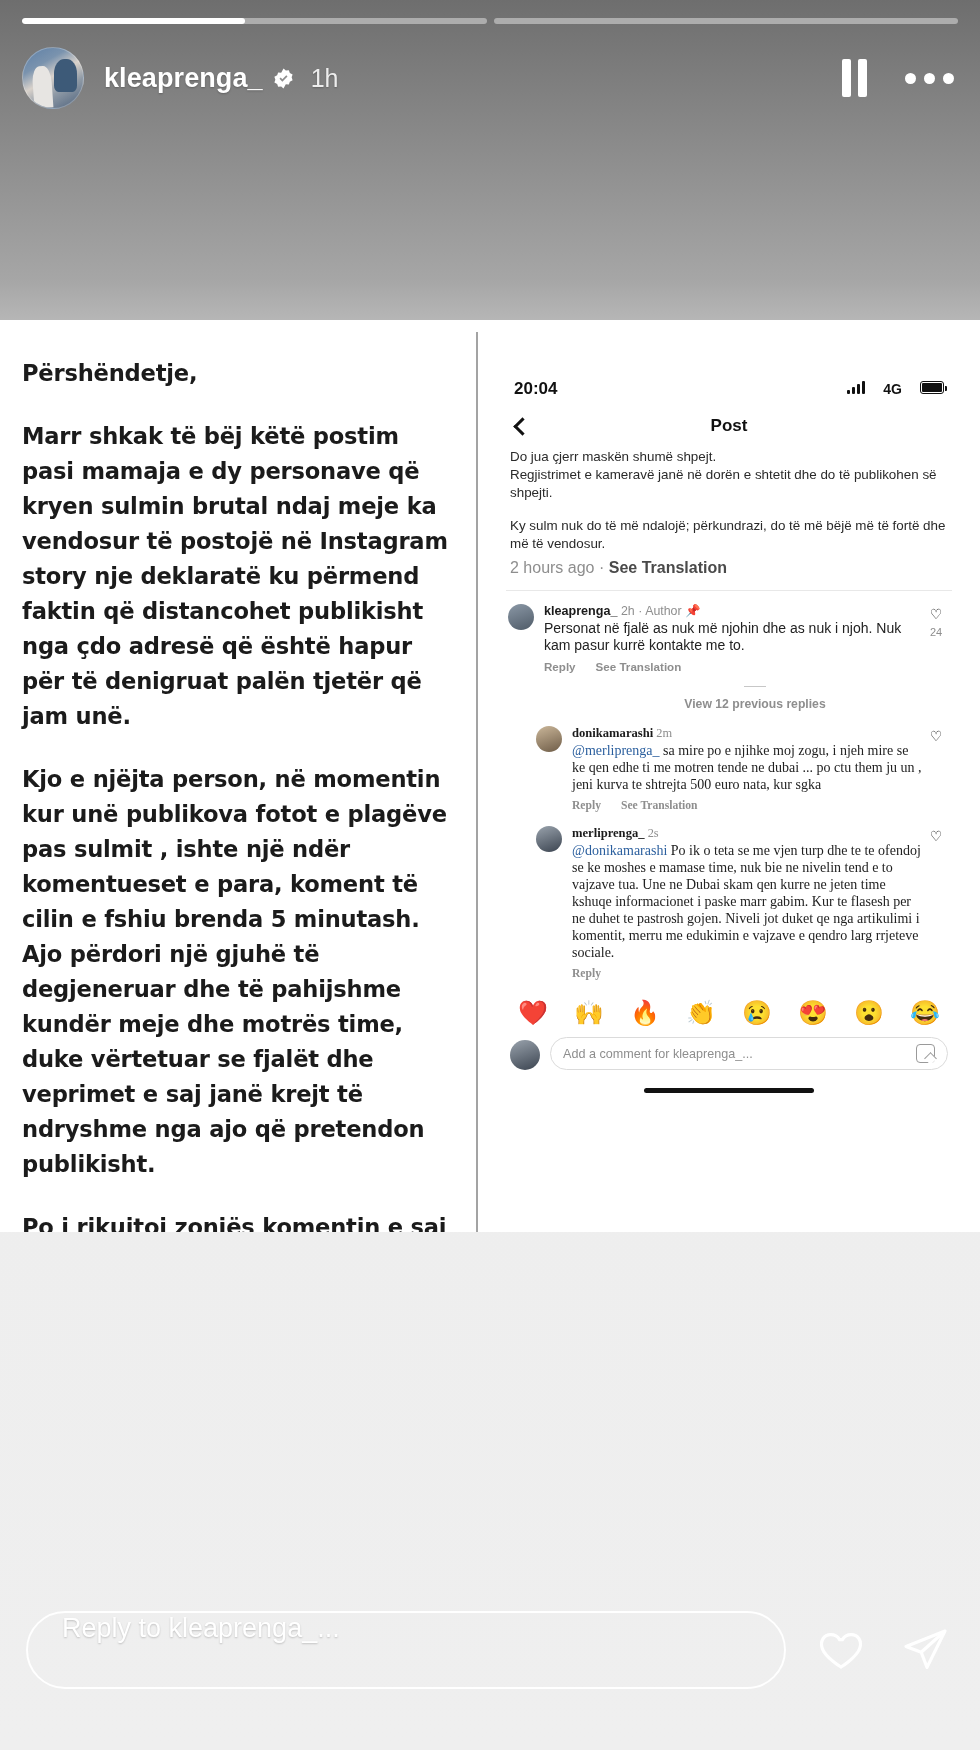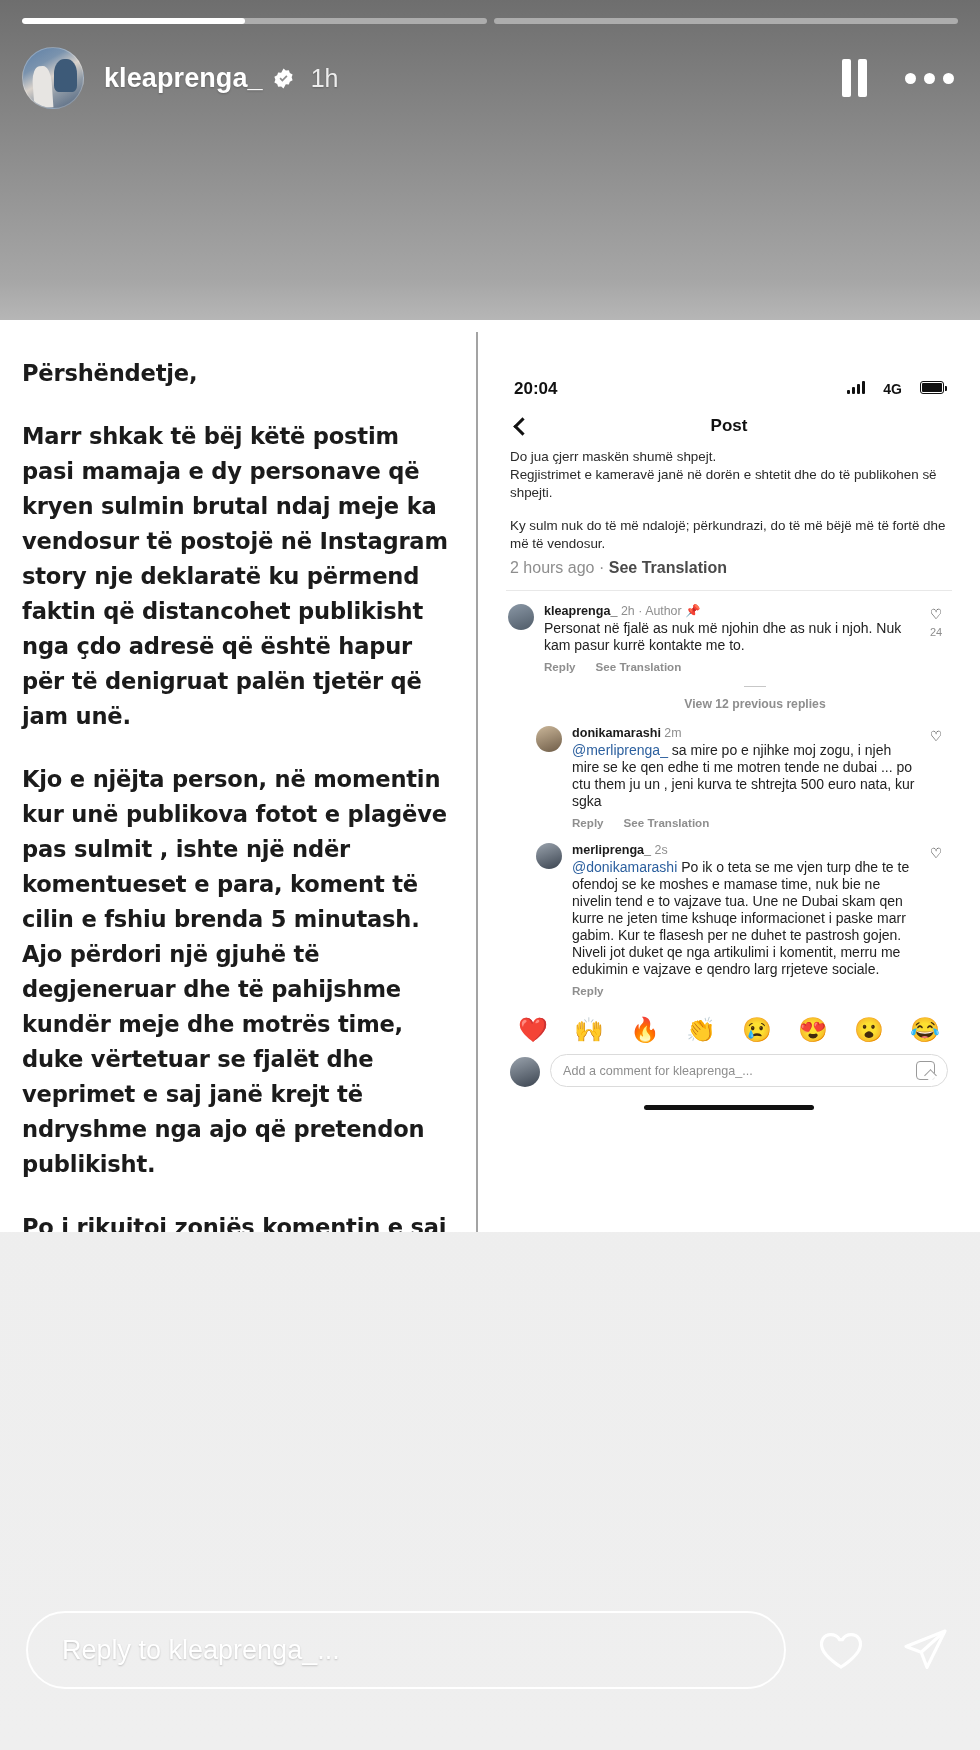--- a/index.html
+++ b/index.html
@@ -118,21 +118,21 @@
     font-family: "Liberation Sans", sans-serif;
   }
   .pcaption .blk { margin-bottom: 15px; }
   .meta {
     font-size: 16px; color: #8e8e8e; padding: 0 14px; margin-top: 2px;
   }
   .meta b { color: #4a4a4a; font-weight: 700; }
   .divider { height: 1px; background: #e8e8e8; margin: 13px 10px 12px 10px; }
 
   .comment { display: flex; padding: 0 12px 0 12px; margin-bottom: 13px; }
-  .comment.indent { padding-left: 40px; }
+  .comment.indent { padding-left: 40px; font-family: Liberation Serif, serif; }
   .cav {
     width: 26px; height: 26px; border-radius: 50%; flex: 0 0 auto; margin-right: 10px; margin-top: 1px;
     background: linear-gradient(160deg,#8b98a6,#4f5b68);
     overflow:hidden; position:relative;
   }
   .cav.a2 { background: linear-gradient(160deg,#cbb79a,#6e5c47); }
   .cav.a3 { background: linear-gradient(160deg,#9aa3ad,#3b4450); }
   .cbody { flex: 1 1 auto; min-width: 0; }
   .chead { font-size: 12.4px; color: #8e8e8e; line-height: 16px; }
   .chead b { color: #1b1b1b; font-weight: 700; font-size: 12.6px; }
@@ -167,21 +167,21 @@
 
   .homebar { width: 170px; height: 5px; background: #111; border-radius: 3px; margin: 18px auto 0 auto; }
 
   
   .bottom {
     position:absolute; left: 0; right: 0; bottom: 0; height: 200px;
     display:flex; align-items:center; padding: 0 26px;
   }
   .reply-box {
     flex: 1 1 auto; height: 78px; border: 2px solid rgba(255,255,255,.95); border-radius: 42px;
-    display:flex; align-items:center; padding: 0 34px; color: #ffffff; font-size: 27px;
+    display:flex; align-items:flex-start; padding: 0 34px; color: #ffffff; font-size: 27px;
     text-shadow: 0 1px 2px rgba(0,0,0,.2);
   }
   .ico-btn { width: 58px; height: 58px; margin-left: 26px; flex:0 0 auto; display:flex; align-items:center; justify-content:center; }
   .ico-btn svg { width: 48px; height: 48px; }
 </style>
 </head>
 <body>
 
 <div class="story">
 

